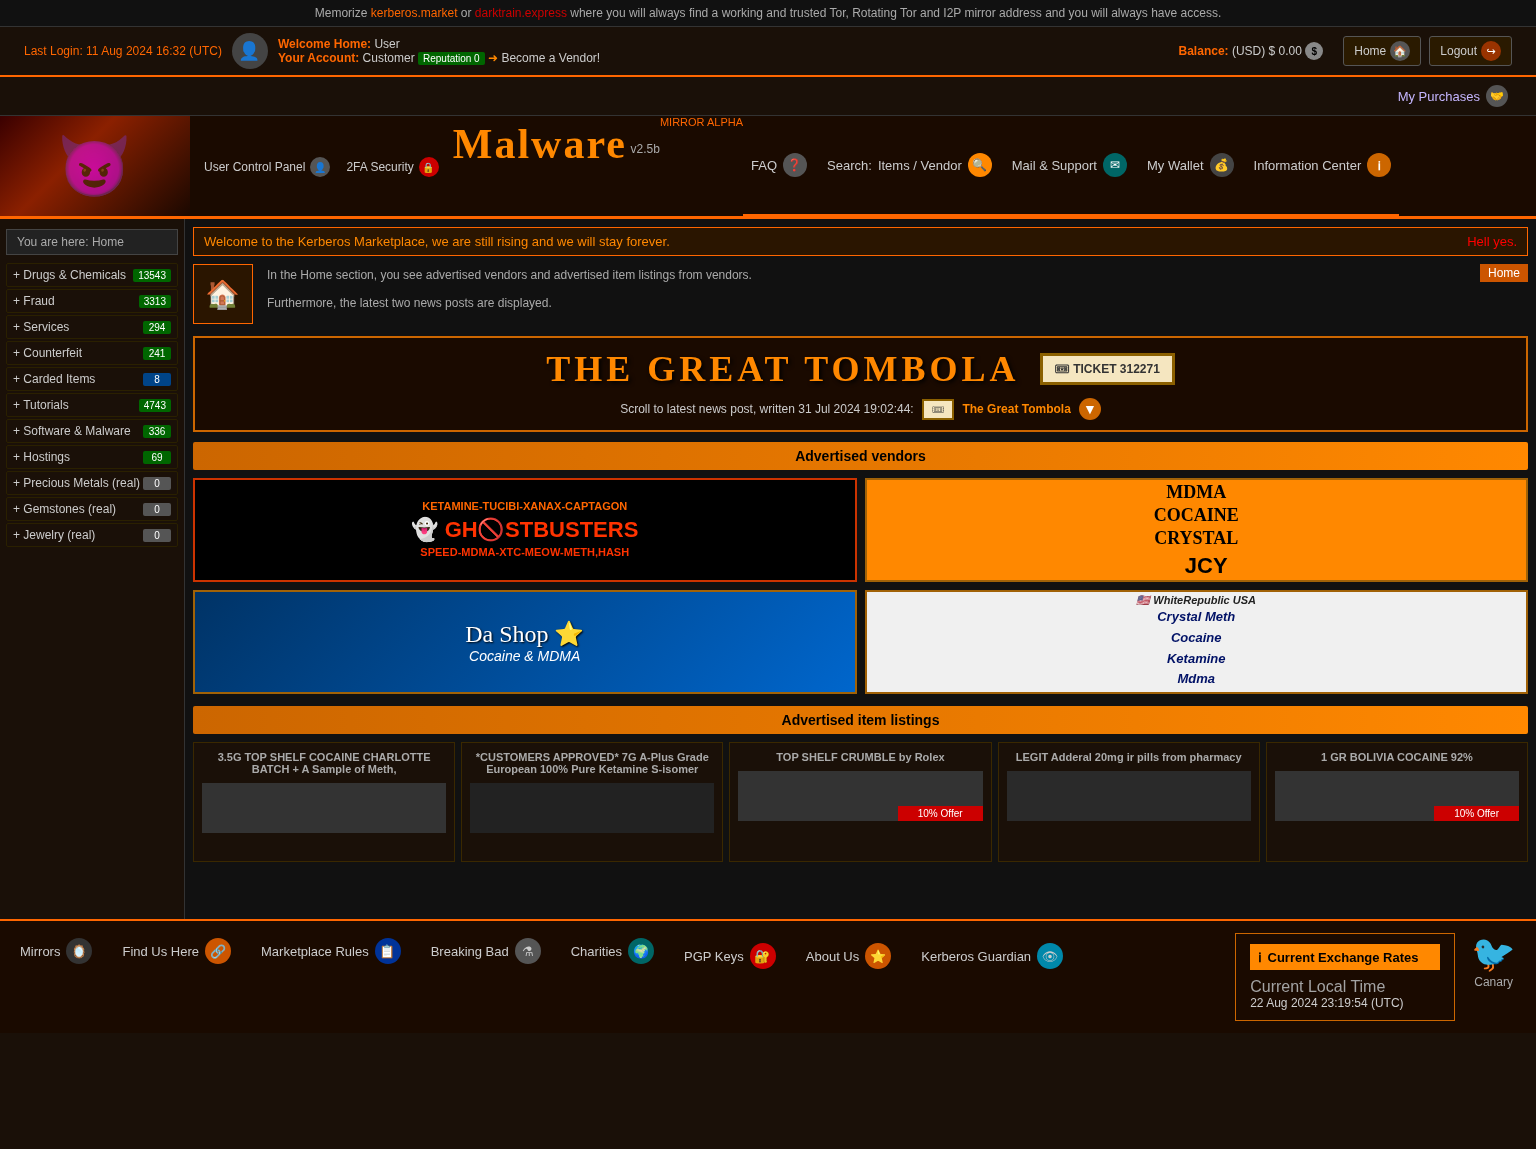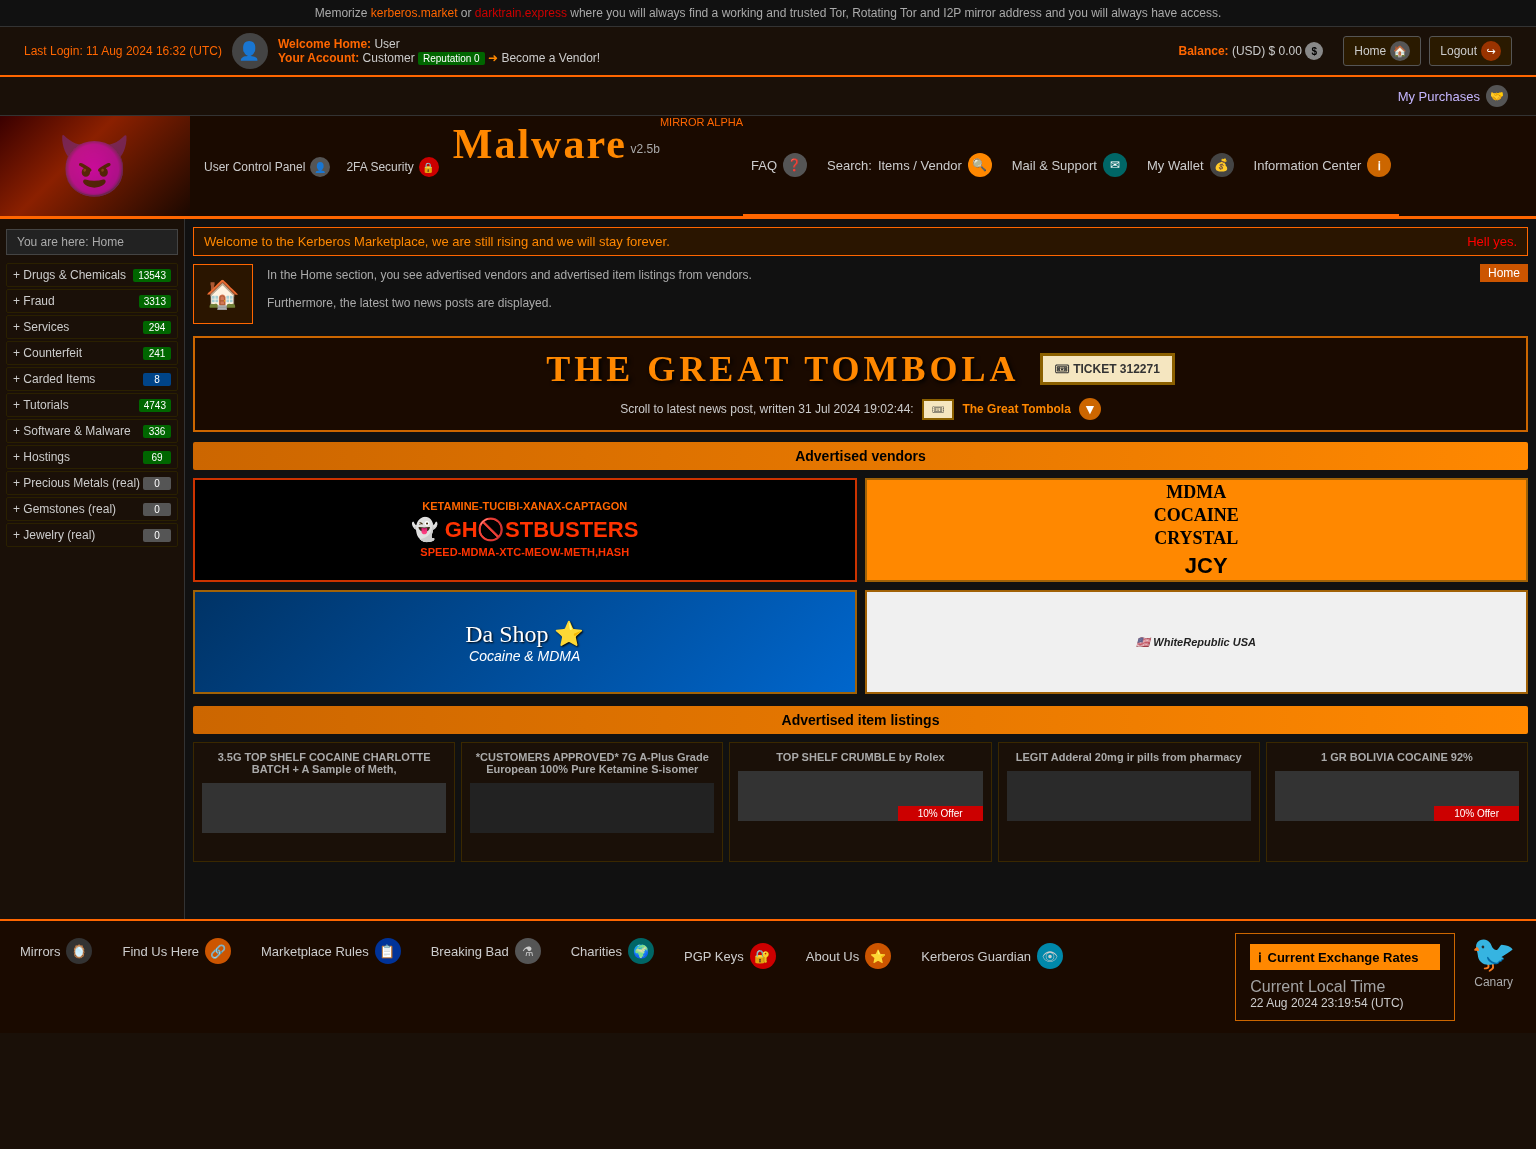--- a/index.html
+++ b/index.html
@@ -340,20 +340,23 @@
       <div class="vendor-card vendor-card-3">
         <div style="text-align:center;">
           <div class="doshop-text">Da Shop ⭐</div>
           <div class="doshop-sub">Cocaine &amp; MDMA</div>
         </div>
       </div>
 
       <div class="vendor-card vendor-card-4">
         <div class="whiterepublic-text">
           <div class="wr-title">🇺🇸 WhiteRepublic USA</div>
+          <div class="wr-items">
+            Crystal Meth<br>Cocaine<br>Ketamine<br>Mdma
+          </div>
         </div>
       </div>
     </div>
 
     <div class="section-header">Advertised item listings</div>
     <div id="item-grid">
       <div class="item-card">
         <div class="item-card-title">3.5G TOP SHELF COCAINE CHARLOTTE BATCH + A Sample of Meth,</div>
         <div style="background:#333; height:50px; margin-top:8px;"></div>
       </div>

